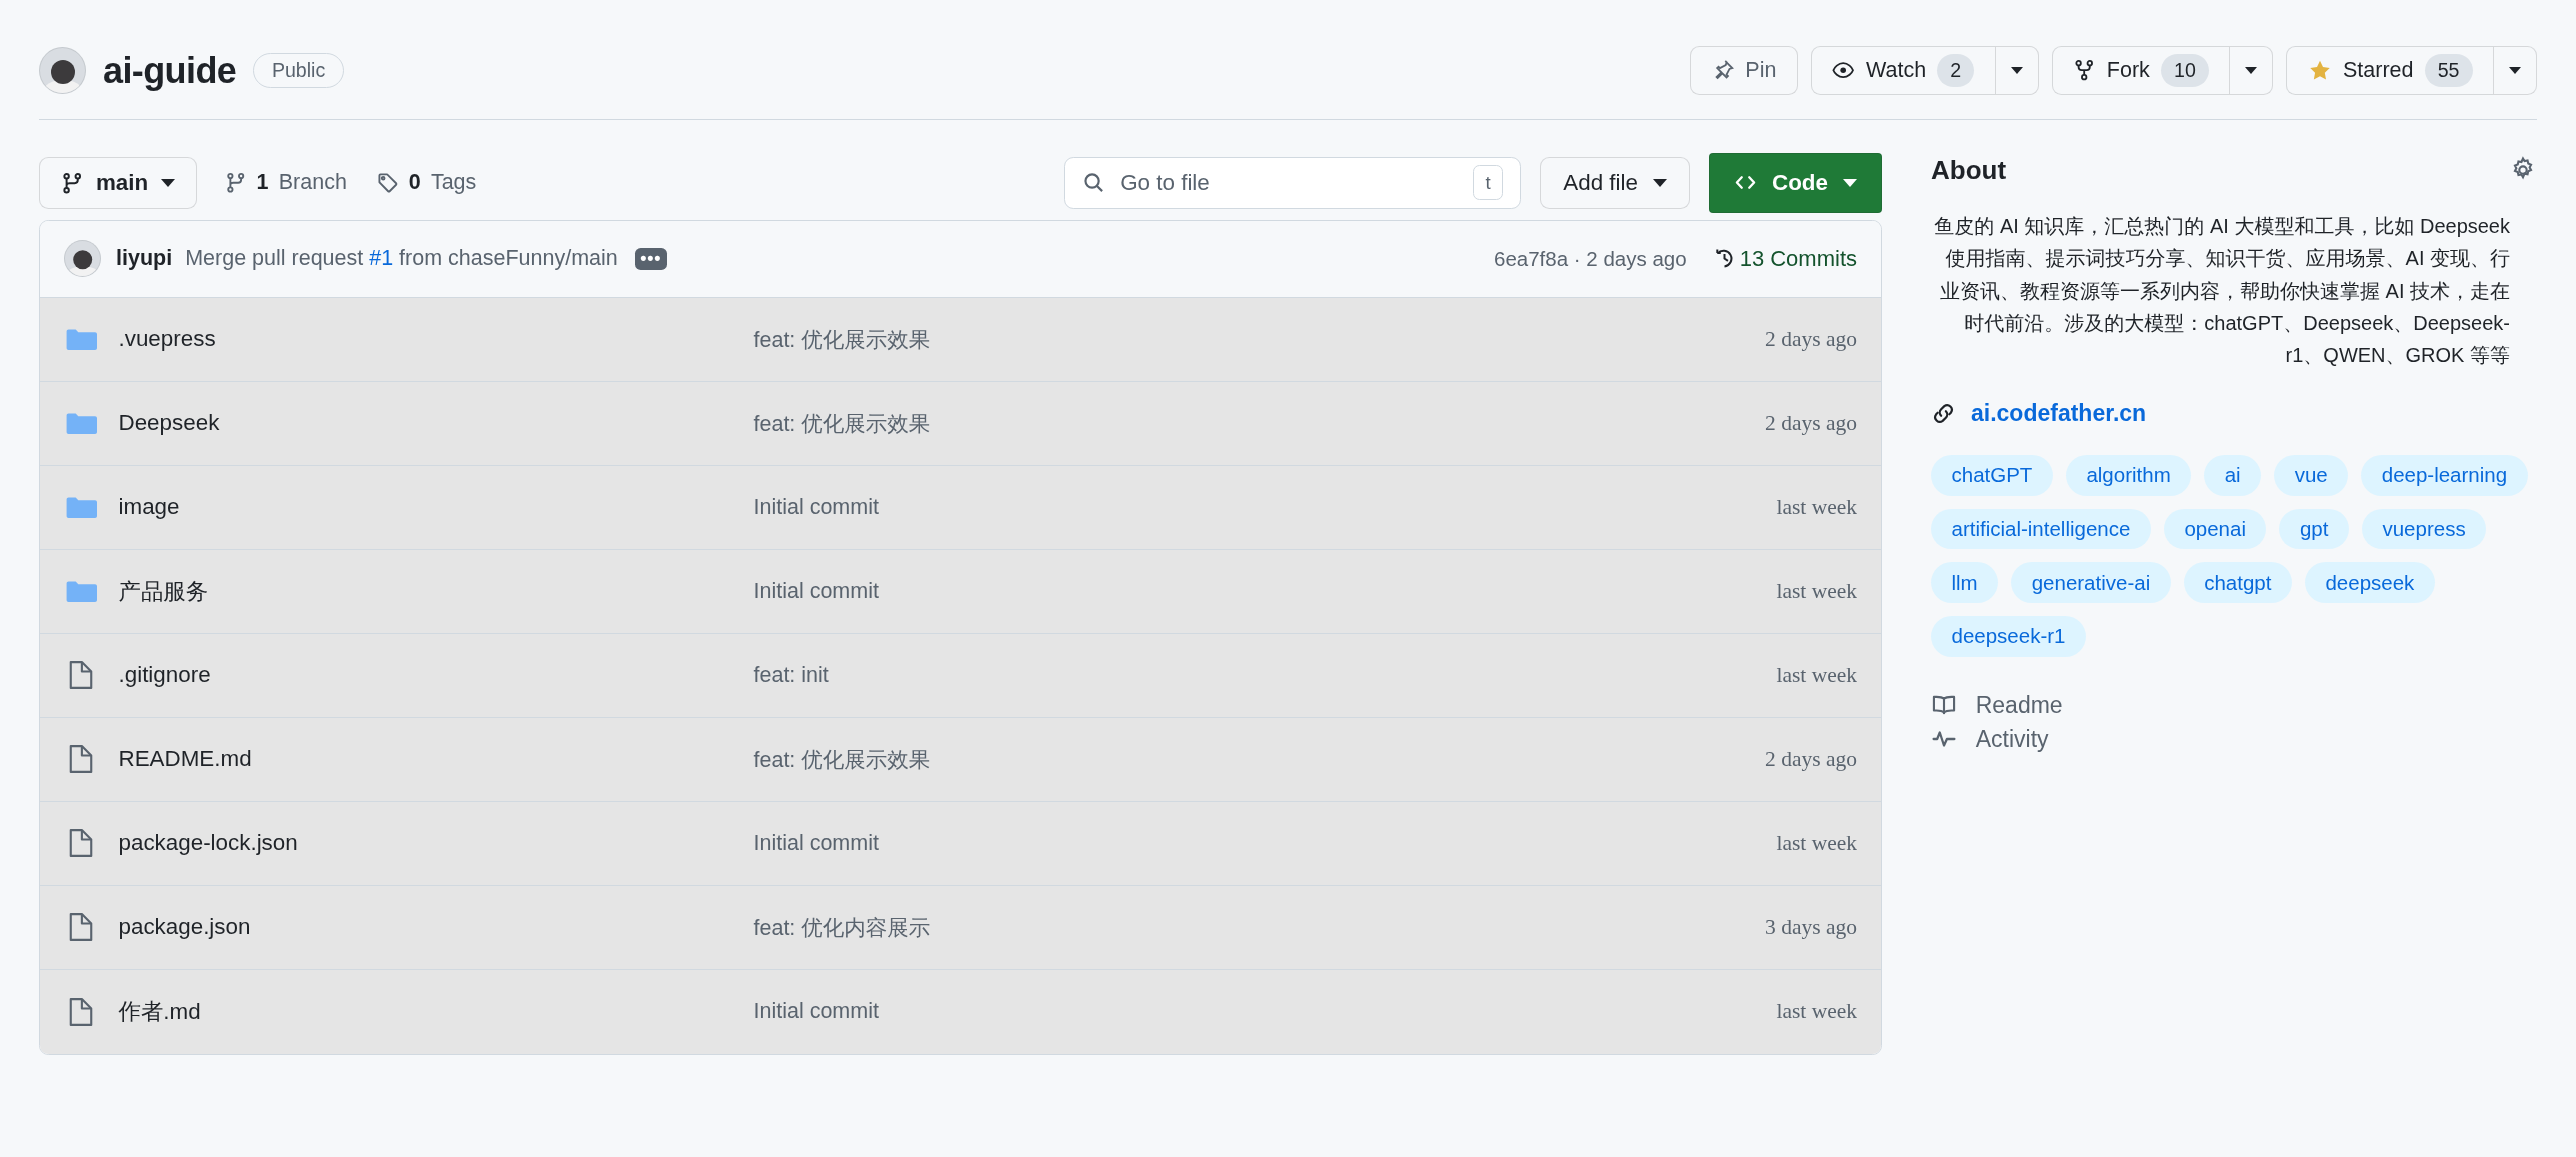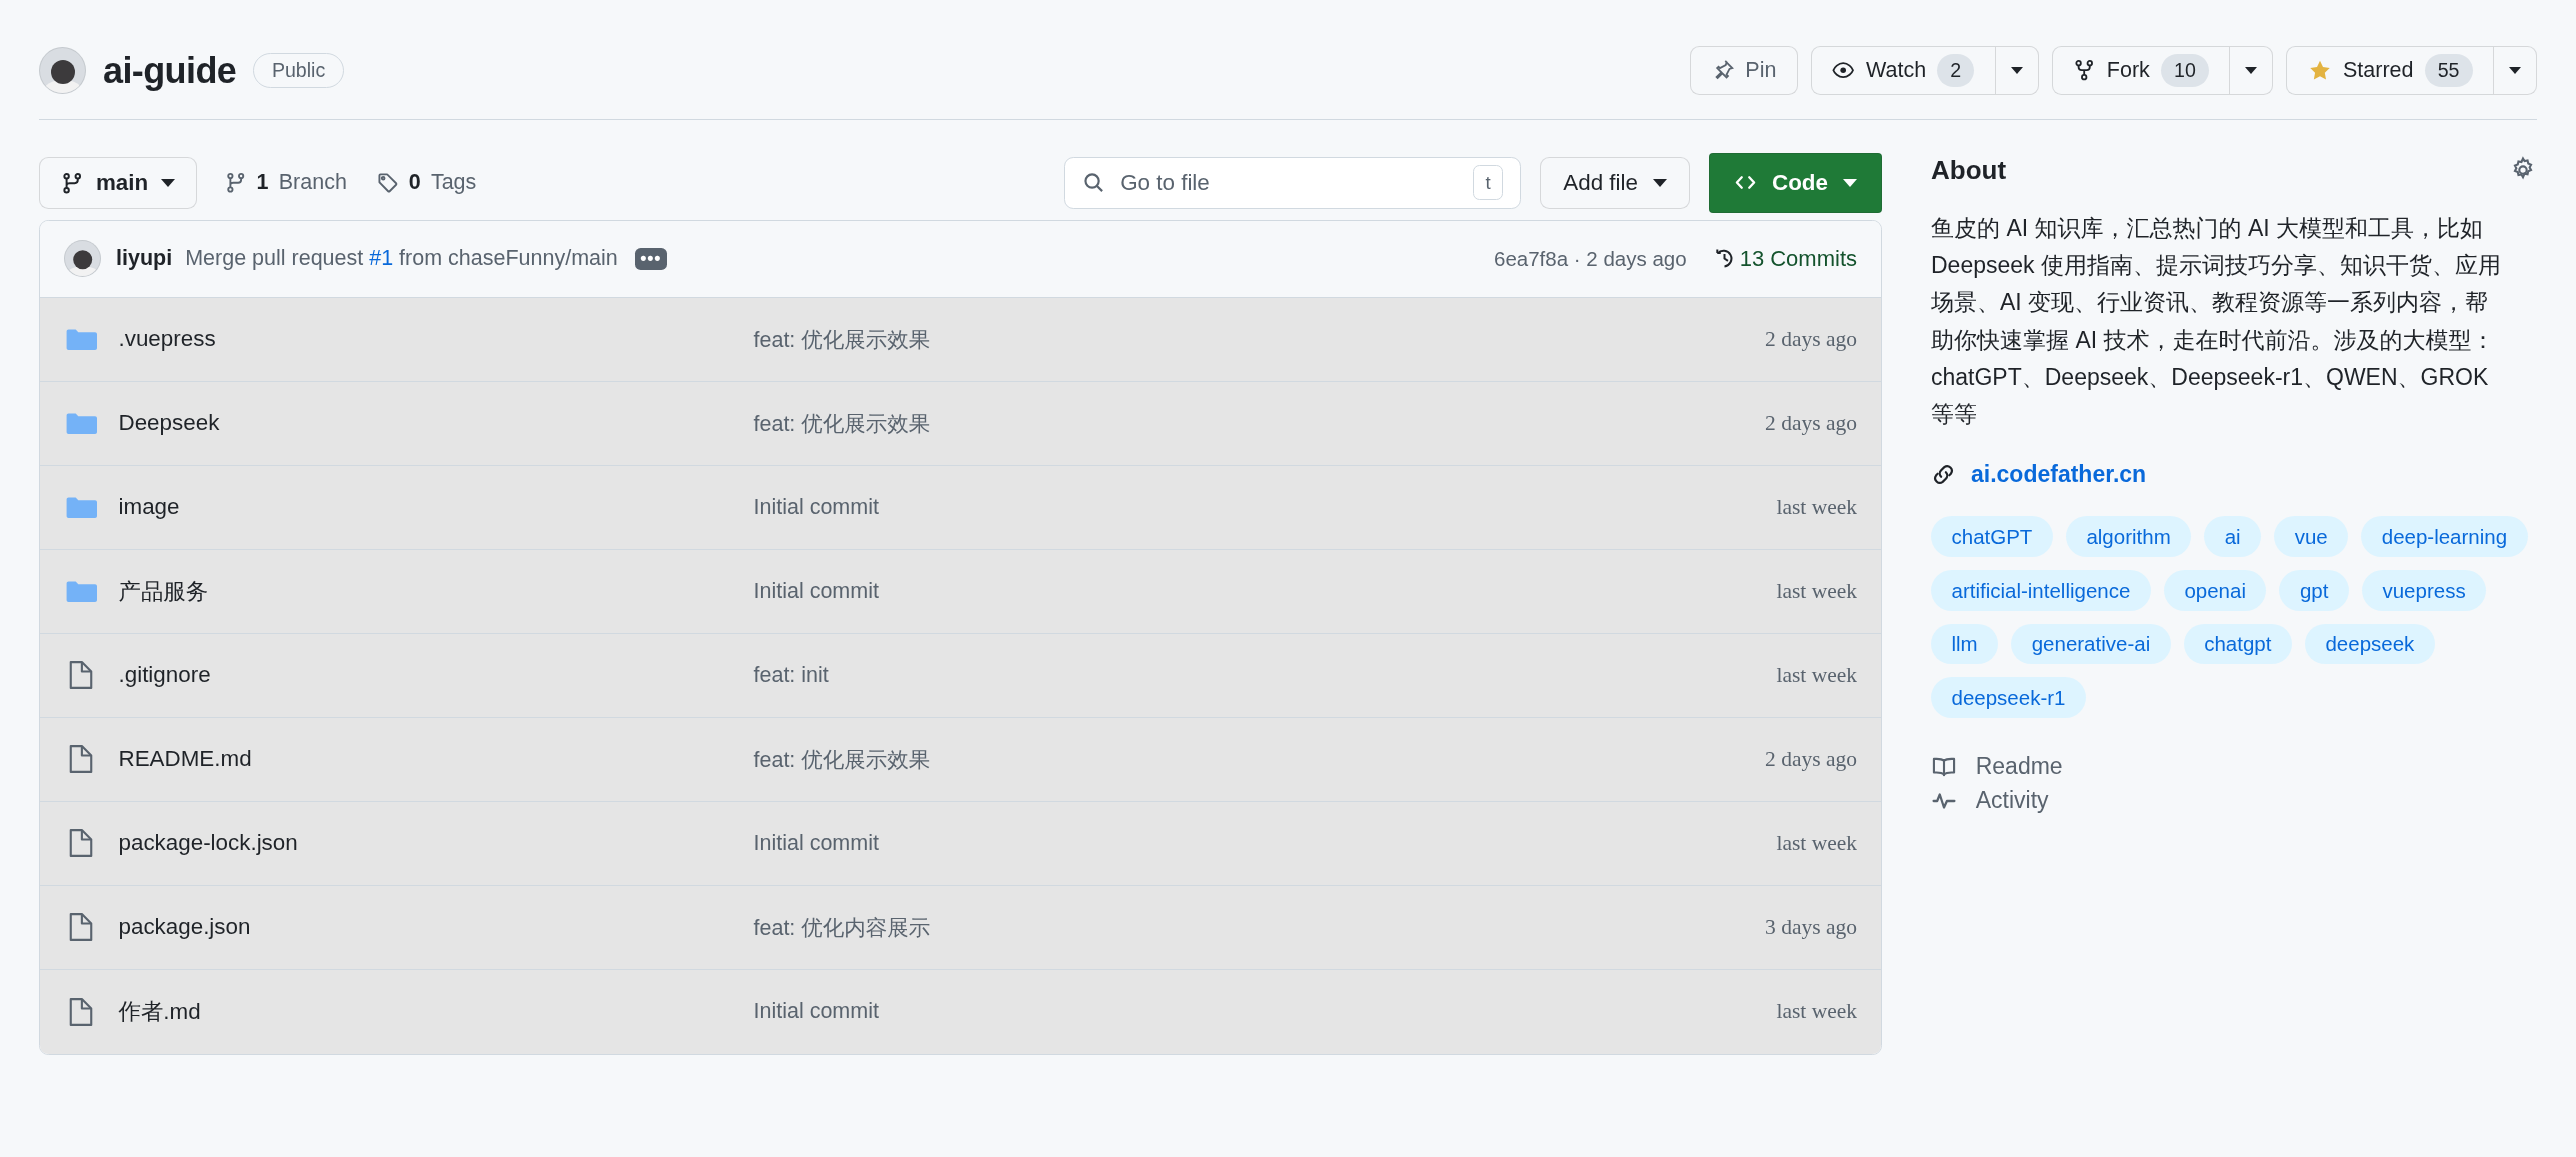--- a/index.html
+++ b/index.html
@@ -174,22 +174,22 @@
   .file-icon { width: 34px; display: flex; justify-content: center; flex: none; margin-right: 20.5px; }
   .file-name { font-size: 22.4px; color: #1f2328; width: 635px; flex: none; }
   .file-commit { font-size: 21.5px; color: #59636e; flex: 1; }
   .file-time { font-size: 21.5px; color: #59636e; text-align: right; width: 233px; flex: none; font-family: Liberation Serif, serif; }
 
   
   .about-head { display: flex; align-items: center; }
   .about-title { font-size: 26px; font-weight: bold; color: #1f2328; }
   .about-gear { margin-left: auto; }
   .about-desc {
-    margin-top: 24px; font-size: 23px; line-height: 1.62;
-    color: #1f2328; max-width: 579px;
+    margin-top: 24px; font-size: 20px; line-height: 1.62;
+    color: #1f2328; max-width: 579px; text-align: right;
   }
   .about-link {
     margin-top: 28px; display: flex; align-items: center; gap: 15px;
     font-size: 23px; color: #0969da; font-weight: bold;
   }
   .topics { margin-top: 28px; display: flex; flex-wrap: wrap; gap: 13px 13px; max-width: 597px; }
   .topic {
     background: #ddf4ff; color: #0969da;
     border-radius: 932px; padding: 6.5px 20.5px;
     font-size: 20.5px; line-height: 1.35; white-space: nowrap;

